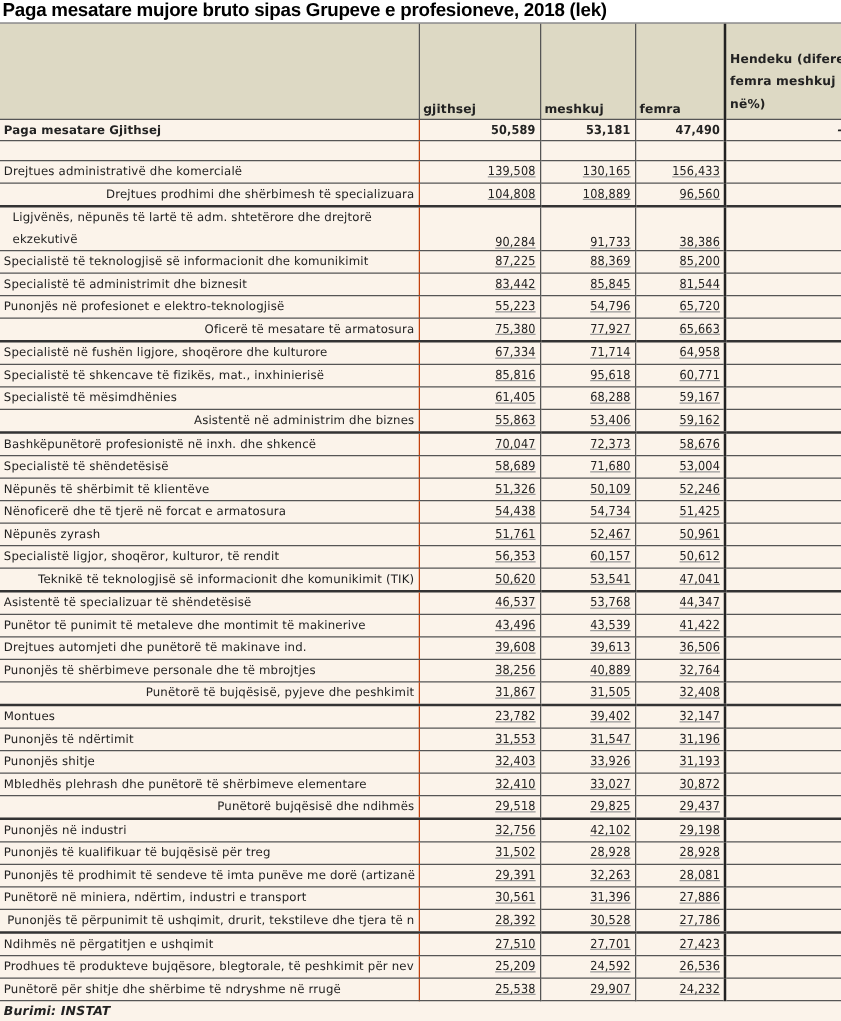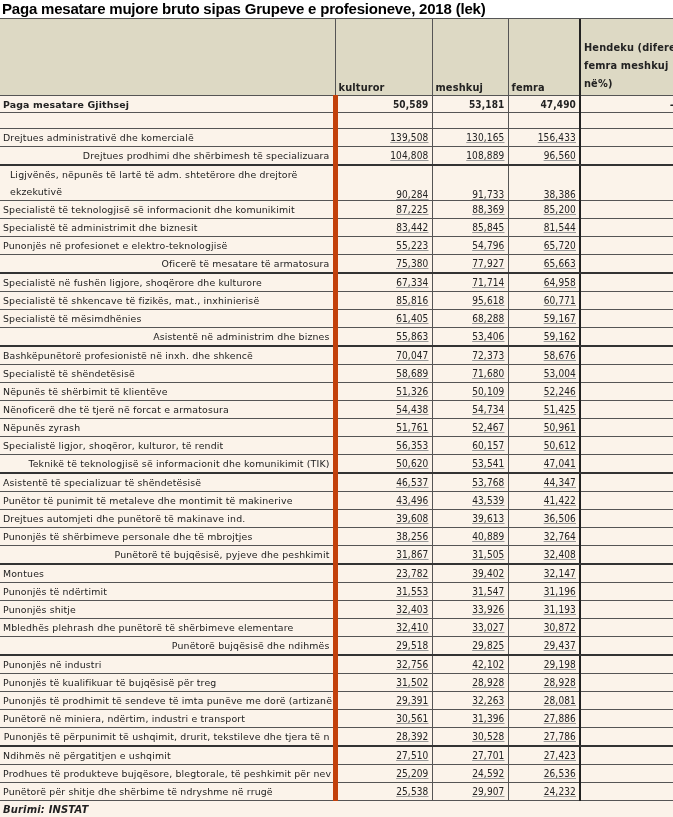--- a/index.html
+++ b/index.html
@@ -2,21 +2,21 @@
 <html><head>
 <meta charset="utf-8">
 <style>
   html, body { margin:0; padding:0; }
   body { width:673px; height:817px; overflow:hidden; background:#fbf3ea; font-family:"DejaVu Sans", sans-serif; }
   .sheet { position:relative; width:700px; }
   .title { height:18px; line-height:18px; font-family:"Liberation Sans", sans-serif; font-size:15px; font-weight:bold; color:#000; padding-left:2px; background:#fff; white-space:nowrap; letter-spacing:-0.2px; border-bottom:1px solid #555; }
   table { border-collapse:collapse; table-layout:fixed; width:700px; background:#fbf3ea; }
   col.c0 { width:335px; } col.c1 { width:97px; } col.c2 { width:76px; } col.c3 { width:72px; } col.c4 { width:120px; }
   td, th { font-size:9.4px; color:#222; padding:0 3px; height:17px; border-bottom:1px solid #555; border-right:1px solid #555; white-space:nowrap; overflow:hidden; letter-spacing:0.15px; }
-  td.lbl { text-align:left; border-right:5px solid #c2410c; }
+  td.lbl { text-align:left; border-right:1px solid #c2410c; }
   td.num { text-align:right; font-family:"DejaVu Sans Condensed","DejaVu Sans",sans-serif; font-size:10px; text-decoration:underline; text-decoration-color:#999; }
   td.gap { text-align:right; font-style:italic; font-size:10px; border-left:2px solid #222; padding-right:0; }
   thead th { background:#ddd9c4; font-weight:bold; font-size:9.8px; vertical-align:bottom; text-align:left; height:72px; padding:2px 3px; border-right:1px solid #555; }
   thead th.gaph { border-left:2px solid #222; white-space:normal; line-height:18px; }
   tr.summary td { font-weight:bold; height:16px; }
   tr.summary td.num { text-decoration:none; }
   tr.empty td { height:15px; }
   tr.tall td { height:34px; vertical-align:bottom;padding-left:10px; }
   tr.tall td.lbl { white-space:normal; line-height:17px; vertical-align:top; }
   tr.thick td { border-bottom:2px solid #333;text-align:right; }
@@ -32,21 +32,21 @@
     <colgroup>
         <col class="c0">
         <col class="c1">
         <col class="c2">
         <col class="c3">
         <col class="c4">
       </colgroup>
     <thead>
       <tr>
         <th></th>
-        <th>kulturor</th>
+        <th>gjithsej</th>
         <th>meshkuj</th>
         <th>femra</th>
         <th class="gaph">Hendeku (diferenca femra meshkuj në%)</th>
       </tr>
     </thead>
     <tbody id="tbody">
       <tr class="summary">
         <td class="lbl">Paga mesatare Gjithsej</td>
         <td class="num">50,589</td>
         <td class="num">53,181</td>

